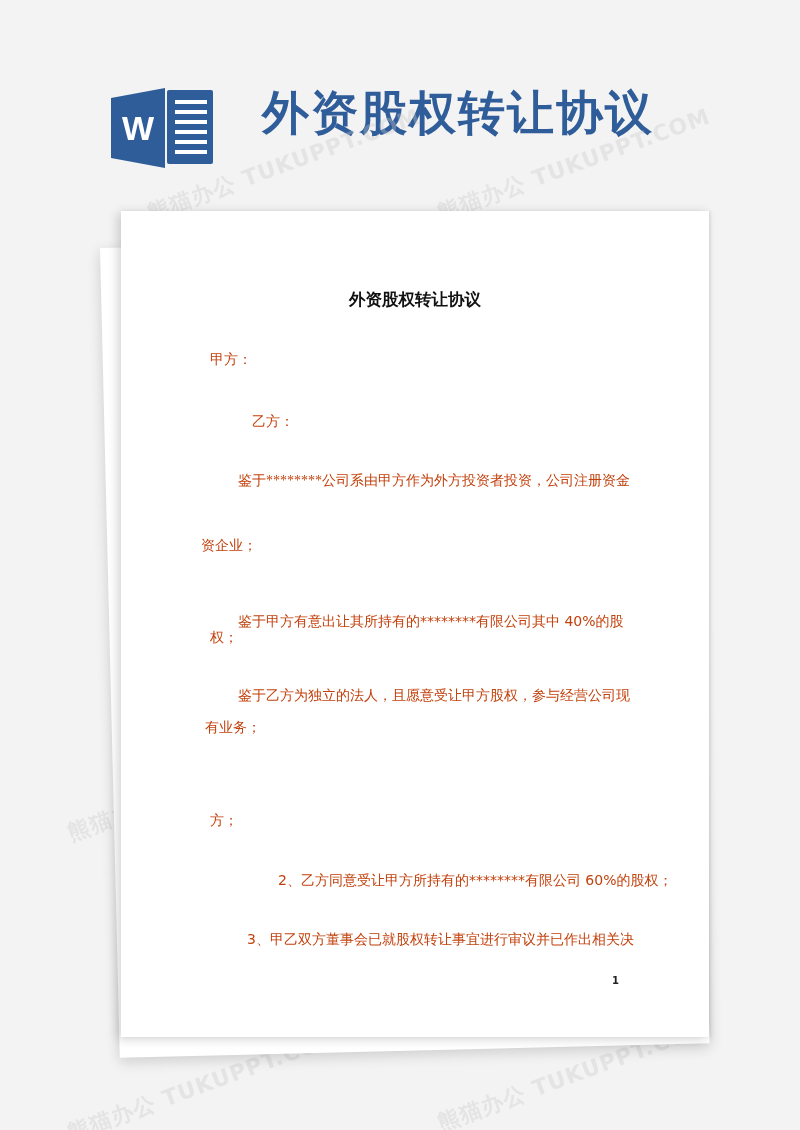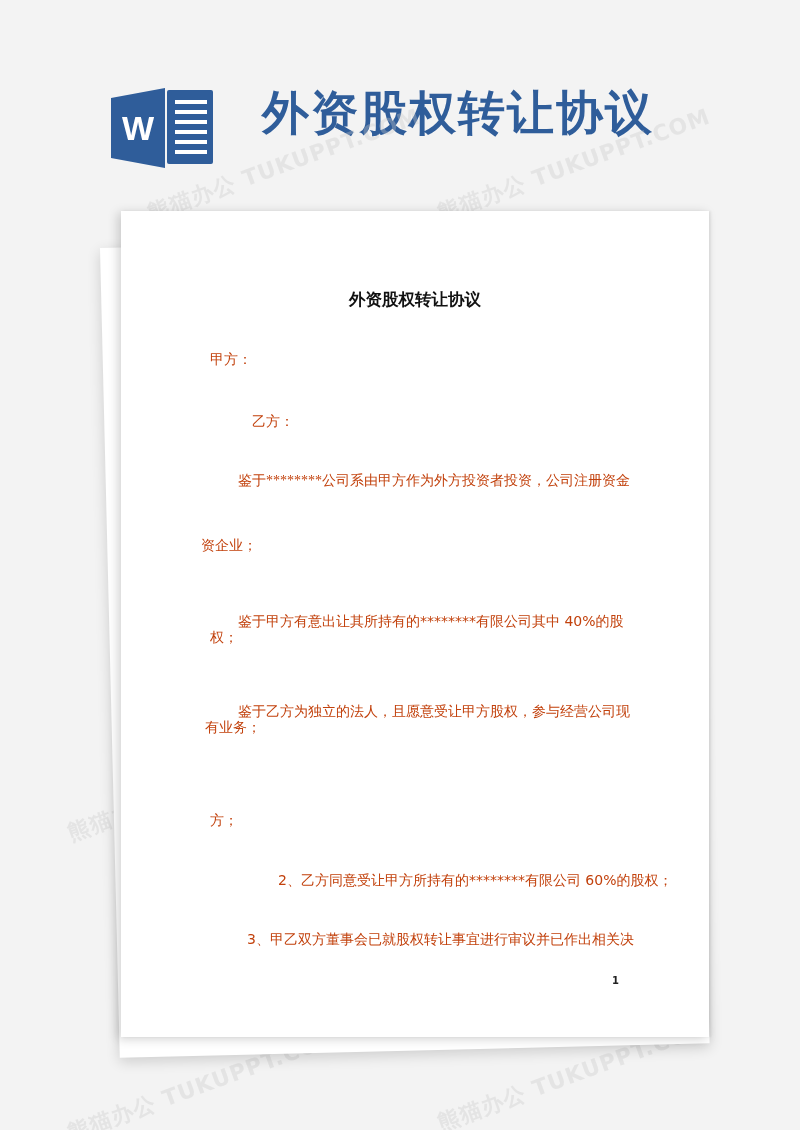--- a/index.html
+++ b/index.html
@@ -80,21 +80,21 @@
 
   <div class="line" style="left:89px; top:140px;">甲方：</div>
   <div class="line" style="left:131px; top:202px;">乙方：</div>
 
   <div class="line" style="left:117px; top:261px;font-family:Liberation Serif, serif;">鉴于********公司系由甲方作为外方投资者投资，公司注册资金</div>
   <div class="line" style="left:80px; top:326px;">资企业；</div>
 
   <div class="line" style="left:117px; top:386px;margin-top:16px;">鉴于甲方有意出让其所持有的********有限公司其中 40%的股</div>
   <div class="line" style="left:89px; top:418px;">权；</div>
 
-  <div class="line" style="left:117px; top:476px;margin-top:16px;">鉴于乙方为独立的法人，且愿意受让甲方股权，参与经营公司现</div>
+  <div class="line" style="left:117px; top:476px;">鉴于乙方为独立的法人，且愿意受让甲方股权，参与经营公司现</div>
   <div class="line" style="left:84px; top:508px;">有业务；</div>
 
   <div class="line" style="left:89px; top:601px;">方；</div>
 
   <div class="line" style="left:117px; top:661px;margin-left:40px;">2、乙方同意受让甲方所持有的********有限公司 60%的股权；</div>
 
   <div class="line" style="left:126px; top:720px;">3、甲乙双方董事会已就股权转让事宜进行审议并已作出相关决</div>
 
   <div class="page-number">1</div>
 </div>

